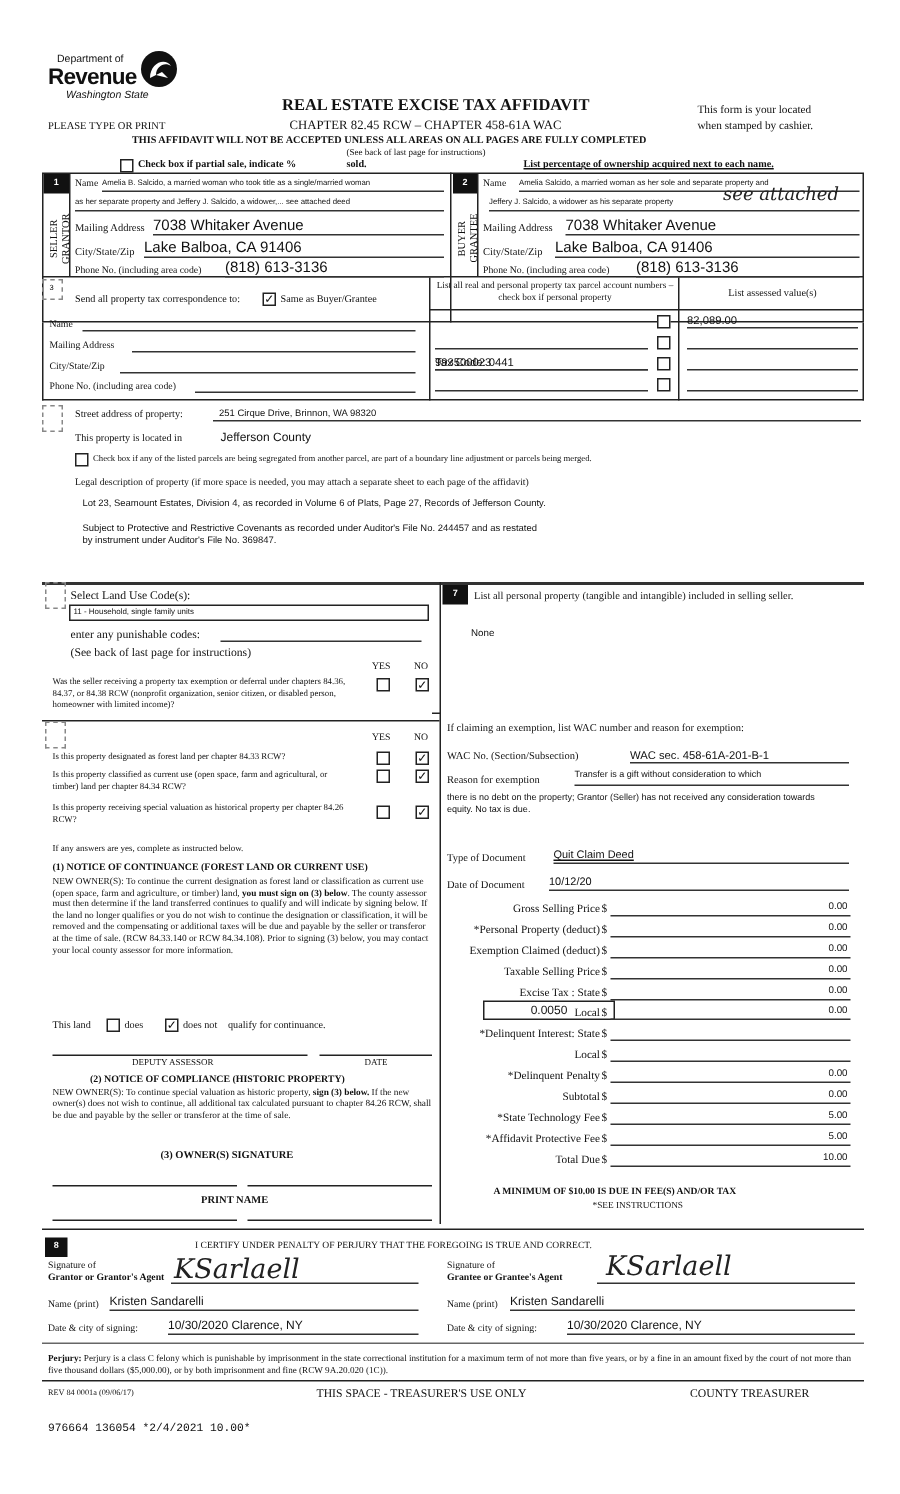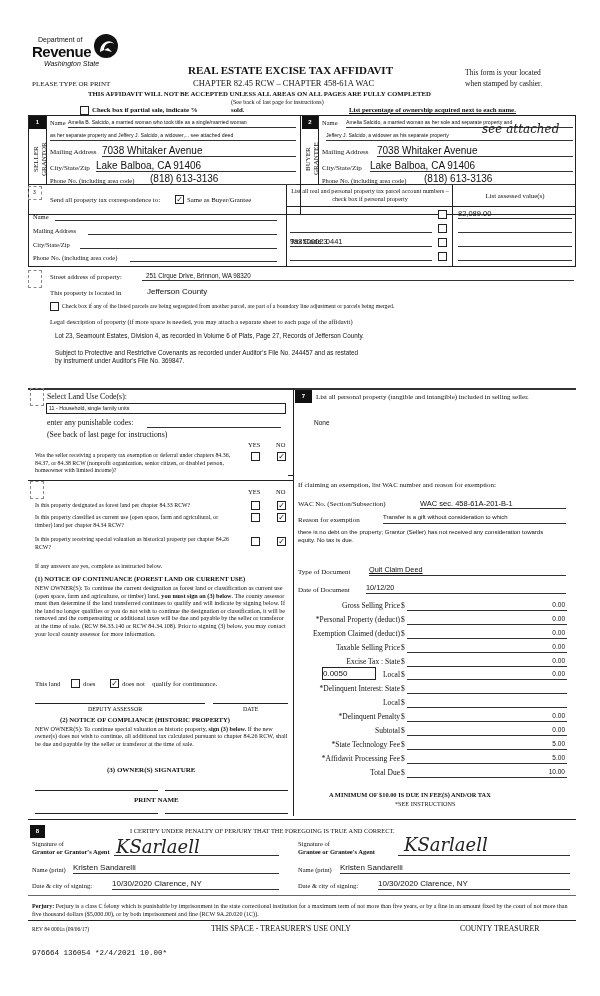--- a/index.html
+++ b/index.html
@@ -223,21 +223,21 @@
   <div class="money-row" style="top:643px;">
     <span class="lbl">Taxable Selling Price</span>
     <span class="dollar">$</span>
     <span class="val">0.00</span>
   </div>
   <div class="money-row" style="top:657px;">
     <span class="lbl">Excise Tax : State</span>
     <span class="dollar">$</span>
     <span class="val">0.00</span>
   </div>
-  <div class="abs fill" style="left:322px;top:667px;width:54px;height:13px;border:1px solid #222;font-size:8px;line-height:11px;">0.0050</div>
+  <div class="abs fill" style="left:322px;top:667px;width:88px;height:13px;border:1px solid #222;font-size:8px;text-align:center;line-height:11px;">0.0050</div>
   <div class="money-row" style="top:670px;">
     <span class="lbl">Local</span>
     <span class="dollar">$</span>
     <span class="val">0.00</span>
   </div>
   <div class="money-row" style="top:684px;">
     <span class="lbl">*Delinquent Interest: State</span>
     <span class="dollar">$</span>
     <span class="val"></span>
   </div>
@@ -255,21 +255,21 @@
     <span class="lbl">Subtotal</span>
     <span class="dollar">$</span>
     <span class="val">0.00</span>
   </div>
   <div class="money-row" style="top:740px;">
     <span class="lbl">*State Technology Fee</span>
     <span class="dollar">$</span>
     <span class="val">5.00</span>
   </div>
   <div class="money-row" style="top:754px;">
-    <span class="lbl">*Affidavit Processing Fee</span>
+    <span class="lbl">*Affidavit Protective Fee</span>
     <span class="dollar">$</span>
     <span class="val">5.00</span>
   </div>
   <div class="money-row" style="top:768px;">
     <span class="lbl">Total Due</span>
     <span class="dollar">$</span>
     <span class="val">10.00</span>
   </div>
 </div>
 <div class="abs b" style="left:329px;top:791px;font-size:6.4px;white-space:nowrap;">A MINIMUM OF $10.00 IS DUE IN FEE(S) AND/OR TAX</div>

